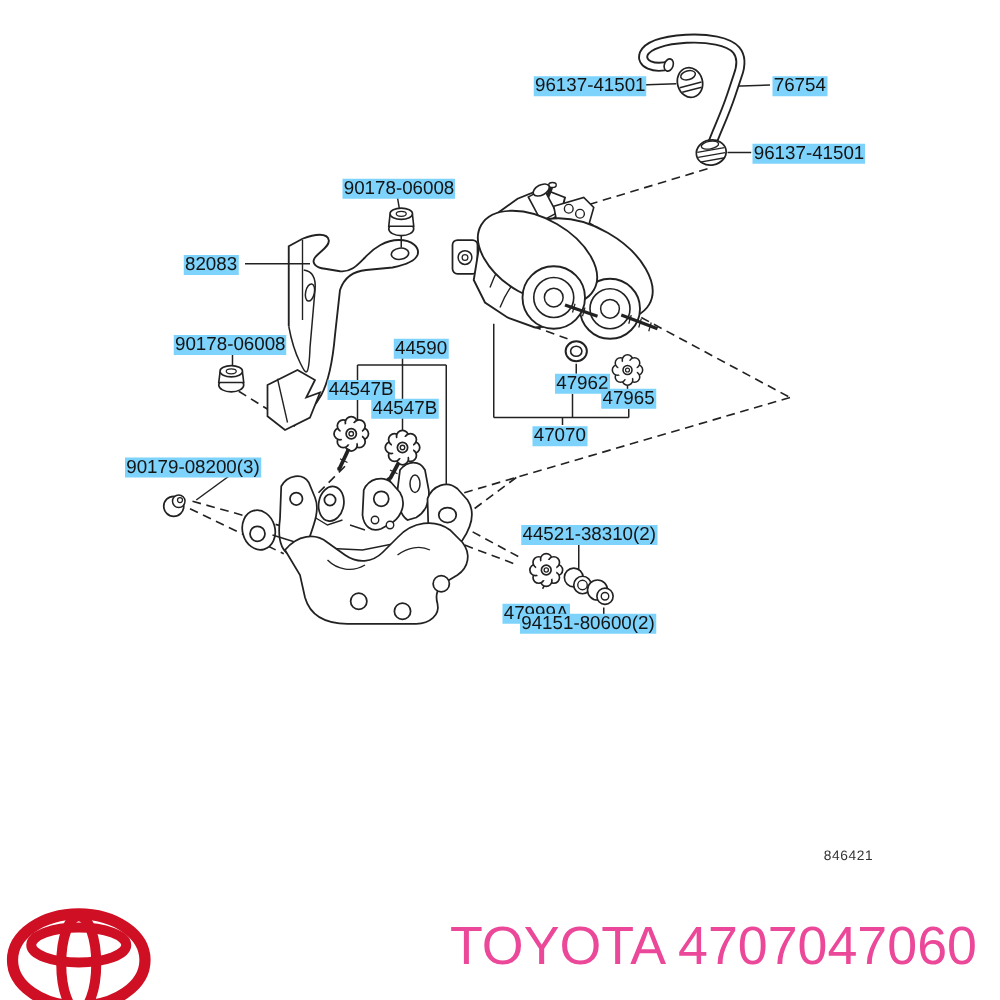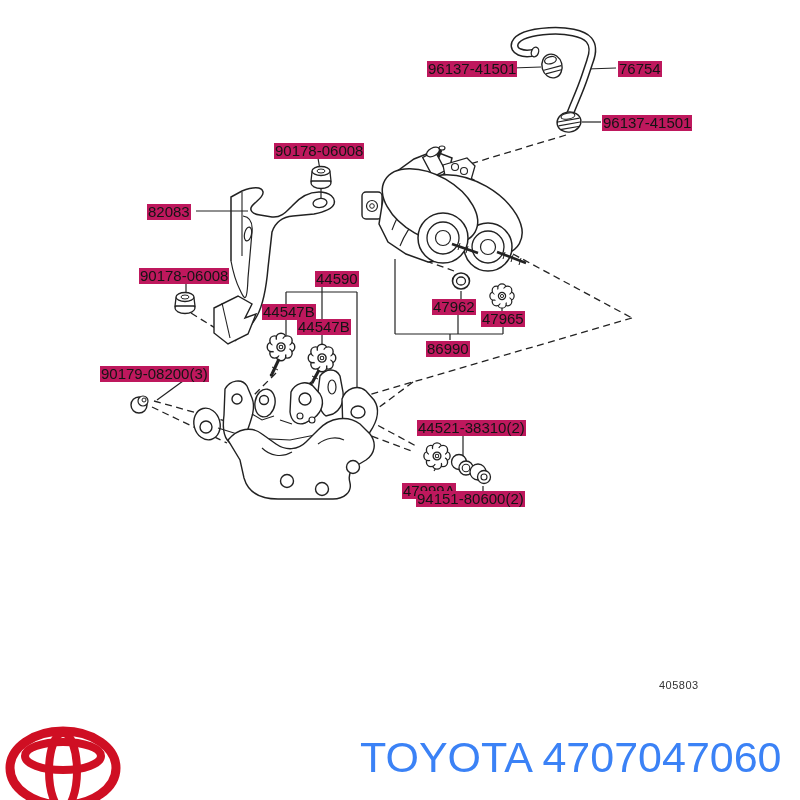--- a/index.html
+++ b/index.html
@@ -1,22 +1,22 @@
 <!DOCTYPE html>
 <html><head>
 <meta charset="utf-8">
 <style>
   html,body{margin:0;padding:0;background:#ffffff;}
   #page{position:relative;width:800px;height:800px;background:#ffffff;overflow:hidden;
         font-family:"Liberation Sans",sans-serif;}
   #art{position:absolute;left:0;top:0;z-index:1;}
-  .plabel{position:absolute;z-index:2;font-size:15px;color:#141414;background:#be185d;
+  .plabel{position:absolute;z-index:2;font-size:15px;color:#141414;background:#7dd3fc;
           padding:0 1px;white-space:nowrap;letter-spacing:0px;line-height:1.05;}
   .docnum{position:absolute;z-index:2;font-size:11px;color:#333;letter-spacing:0.5px;}
-  .footer-title{position:absolute;z-index:2;font-size:43px;color:#3b82f6;white-space:nowrap;
+  .footer-title{position:absolute;z-index:2;font-size:43px;color:#ec4899;white-space:nowrap;
                 letter-spacing:0px;}
   .logo{position:absolute;z-index:2;}
   svg *{vector-effect:none;}
 </style>
 </head>
 <body>
 
 <div id="page">
 
 <svg id="art" width="800" height="800" viewBox="0 0 800 800">
@@ -245,29 +245,29 @@
 
 <div class="plabel" style="left:427px;top:61px">96137-41501</div>
 <div class="plabel" style="left:618px;top:61px">76754</div>
 <div class="plabel" style="left:602px;top:115px">96137-41501</div>
 <div class="plabel" style="left:274px;top:143px">90178-06008</div>
 <div class="plabel" style="left:147px;top:204px">82083</div>
 <div class="plabel" style="left:139px;top:268px">90178-06008</div>
 <div class="plabel" style="left:315px;top:271px">44590</div>
 <div class="plabel" style="left:262px;top:304px">44547B</div>
 <div class="plabel" style="left:297px;top:319px">44547B</div>
-<div class="plabel" style="left:432px;top:299px">47962</div>
+<div class="plabel" style="left:444px;top:299px">47962</div>
 <div class="plabel" style="left:481px;top:311px">47965</div>
-<div class="plabel" style="left:426px;top:341px">86990</div>
+<div class="plabel" style="left:426px;top:341px">47070</div>
 <div class="plabel" style="left:100px;top:366px">90179-08200(3)</div>
 <div class="plabel" style="left:417px;top:420px">44521-38310(2)</div>
 <div class="plabel" style="left:402px;top:483px">47999A</div>
 <div class="plabel" style="left:416px;top:491px">94151-80600(2)</div>
 
-<div class="docnum" style="left:659px;top:679px">405803</div>
+<div class="docnum" style="left:659px;top:679px">846421</div>
 
 <svg class="logo" style="left:5px;top:725px" width="120" height="80" viewBox="0 0 120 80">
   <g fill="none" stroke="#cf0f23">
     <ellipse cx="58" cy="43" rx="53" ry="37" stroke-width="9"></ellipse>
     <ellipse cx="58" cy="46" rx="14" ry="38" stroke-width="8"></ellipse>
     <ellipse cx="58" cy="31" rx="38" ry="14" stroke-width="8"></ellipse>
   </g>
 </svg>
 <div class="footer-title" style="left:360px;top:733px">TOYOTA 4707047060</div>
 

